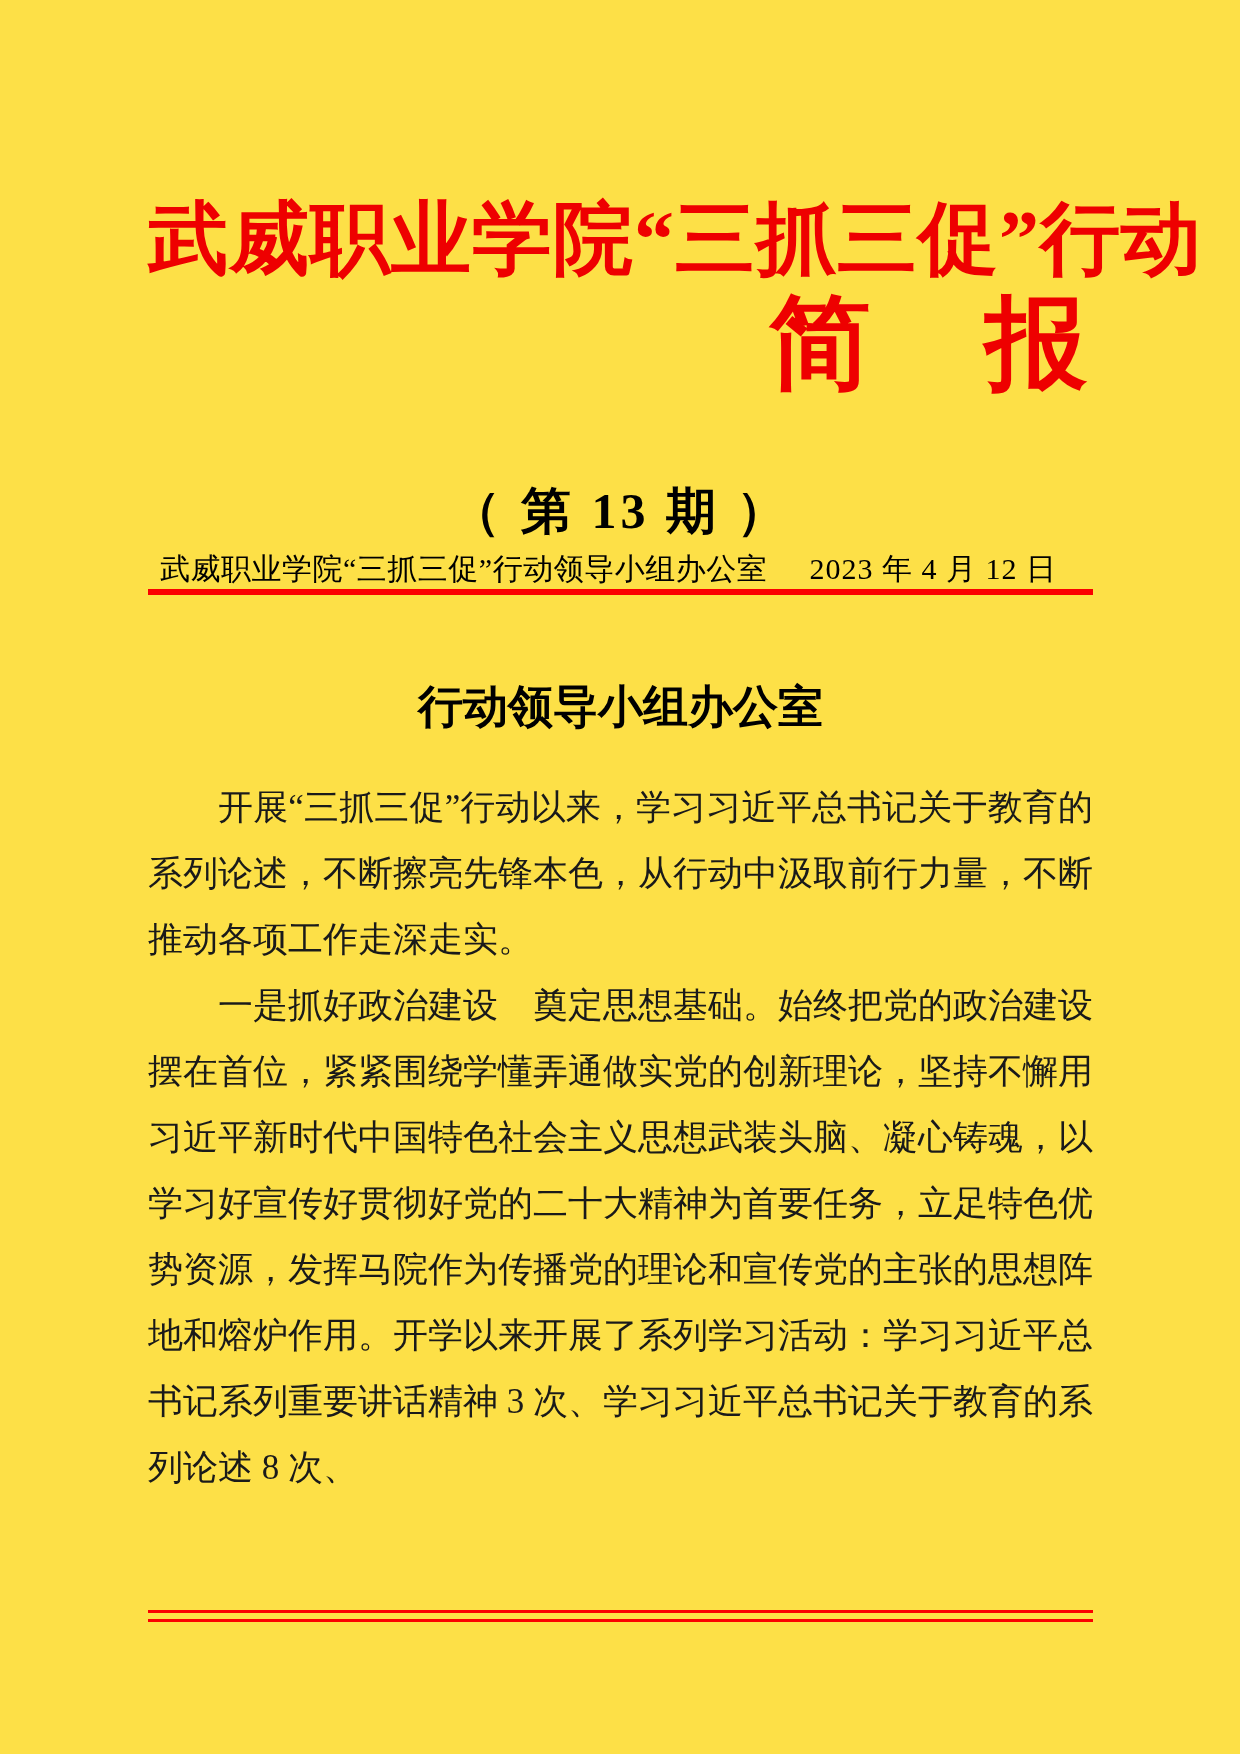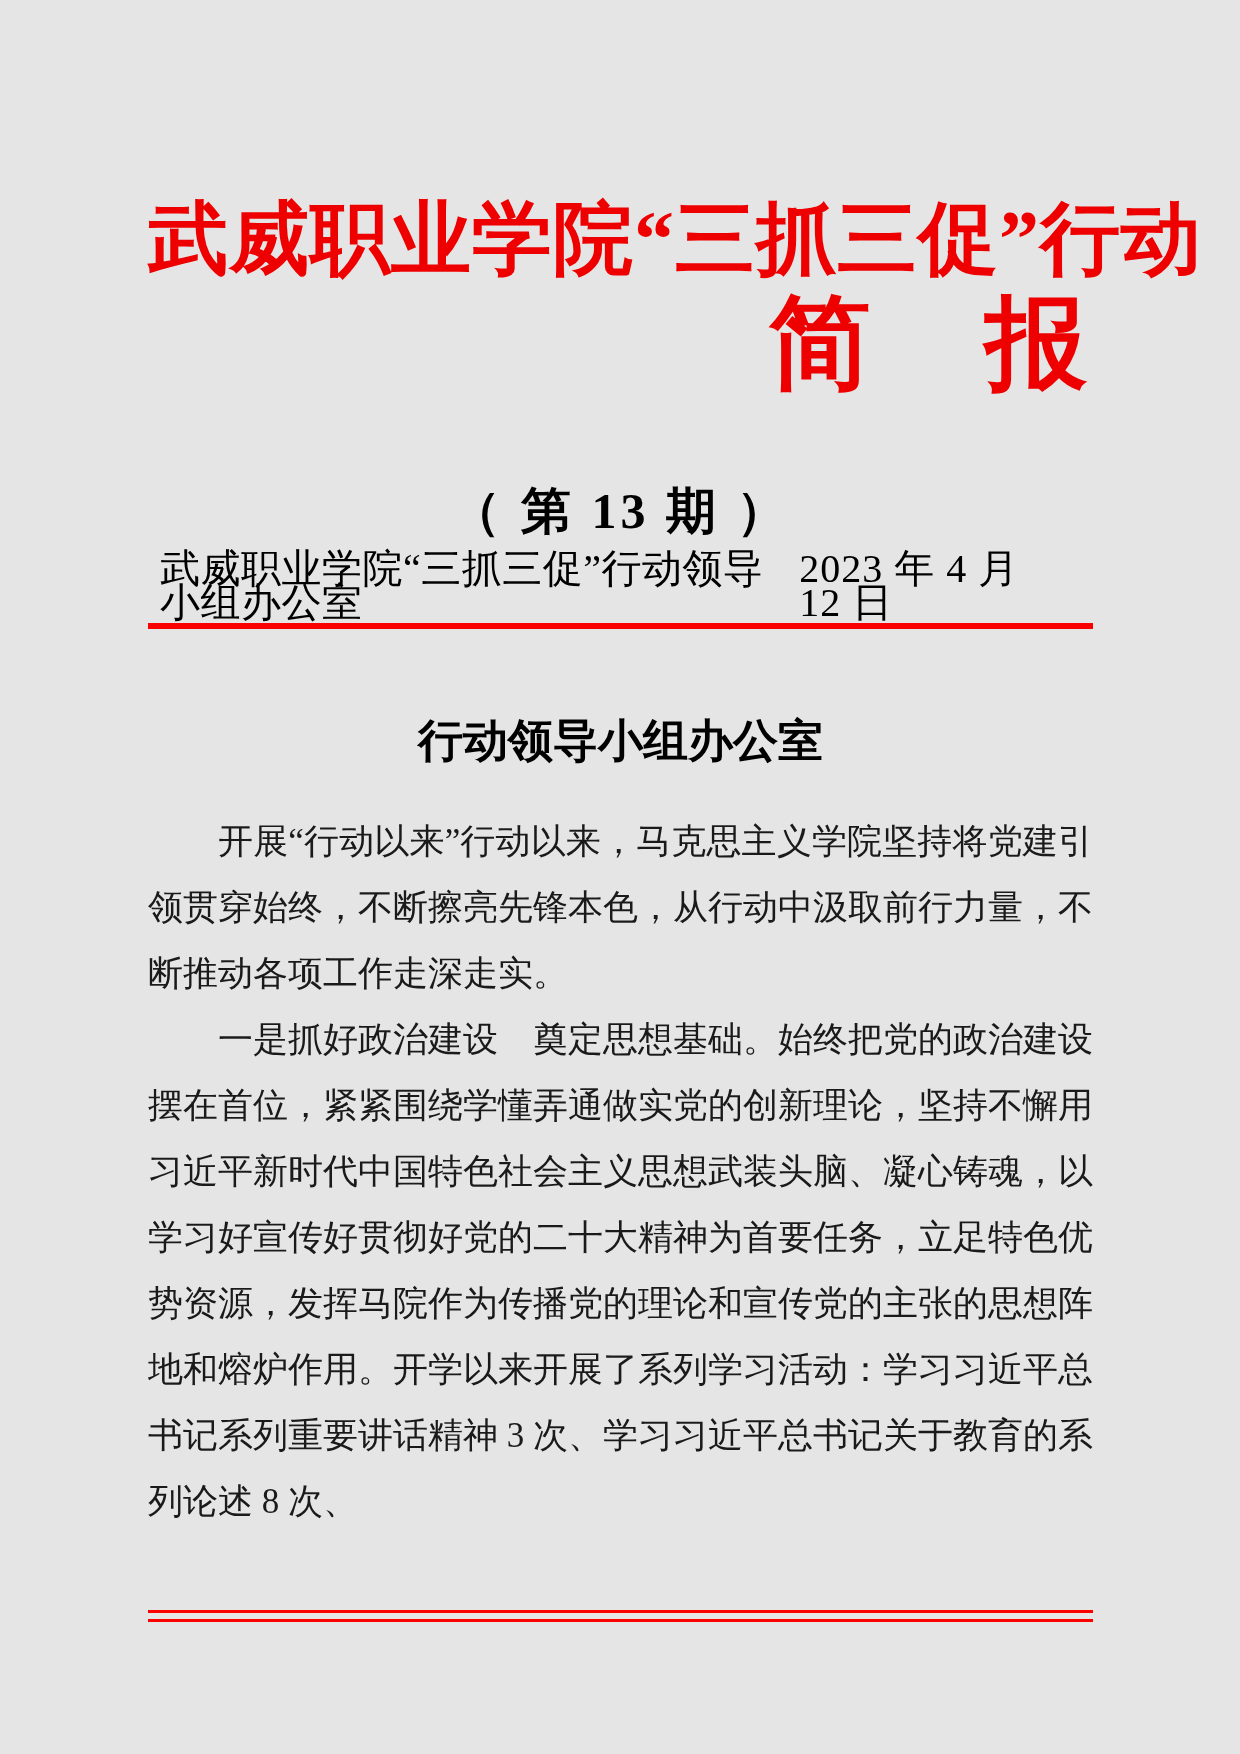--- a/index.html
+++ b/index.html
@@ -6,21 +6,21 @@
     --red:#ee0000;
     --rule-red:#fb0000;
     --ink:#141414;
   }
   *{box-sizing:border-box;}
   html,body{margin:0;padding:0;background:#ffffff;}
   .page{
     position:relative;
     width:1240px;
     height:1754px;
-    background:#e5e5e5;
+    background:#fde047;
     overflow:hidden;
     font-family:"Liberation Serif","DejaVu Serif",serif;
     color:var(--ink);
     padding-top:190px;
   }
   .content{
     width:945px;
     margin:0 auto 0 148px;
   }
   .m-title{
@@ -47,21 +47,21 @@
     font-size:50px;
     line-height:46px;
     letter-spacing:4px;
     color:#000;
   }
   .issuer-row{
     margin-top:18px;
     display:flex;
     justify-content:space-between;
     align-items:flex-end;
-    font-size:40px;
+    font-size:30px;
     line-height:34px;
     padding:0 36px 0 12px;
     color:#000;
   }
   .issuer-name{letter-spacing:0.5px;}
   .issue-date{letter-spacing:1px;}
   .rule-thick{
     margin-top:3px;
     height:6px;
     background:var(--rule-red);
@@ -112,20 +112,20 @@
       <span class="issue-date">2023 年 4 月 12 日</span>
     </div>
 
     <div class="rule-thick"></div>
 
     <div class="a-title">
       <div>行动领导小组办公室</div>
     </div>
 
     <div class="body-text">
-      <p>开展“行动以来”行动以来，马克思主义学院坚持将党建引领贯穿始终，不断擦亮先锋本色，从行动中汲取前行力量，不断推动各项工作走深走实。</p>
+      <p>开展“三抓三促”行动以来，学习习近平总书记关于教育的系列论述，不断擦亮先锋本色，从行动中汲取前行力量，不断推动各项工作走深走实。</p>
       <p>一是抓好政治建设　奠定思想基础。始终把党的政治建设摆在首位，紧紧围绕学懂弄通做实党的创新理论，坚持不懈用习近平新时代中国特色社会主义思想武装头脑、凝心铸魂，以学习好宣传好贯彻好党的二十大精神为首要任务，立足特色优势资源，发挥马院作为传播党的理论和宣传党的主张的思想阵地和熔炉作用。开学以来开展了系列学习活动：学习习近平总书记系列重要讲话精神 3 次、学习习近平总书记关于教育的系列论述 8 次、</p>
     </div>
 
   </div>
 
   <div class="footer-rules"></div>
 </div>
 
 </body></html>

